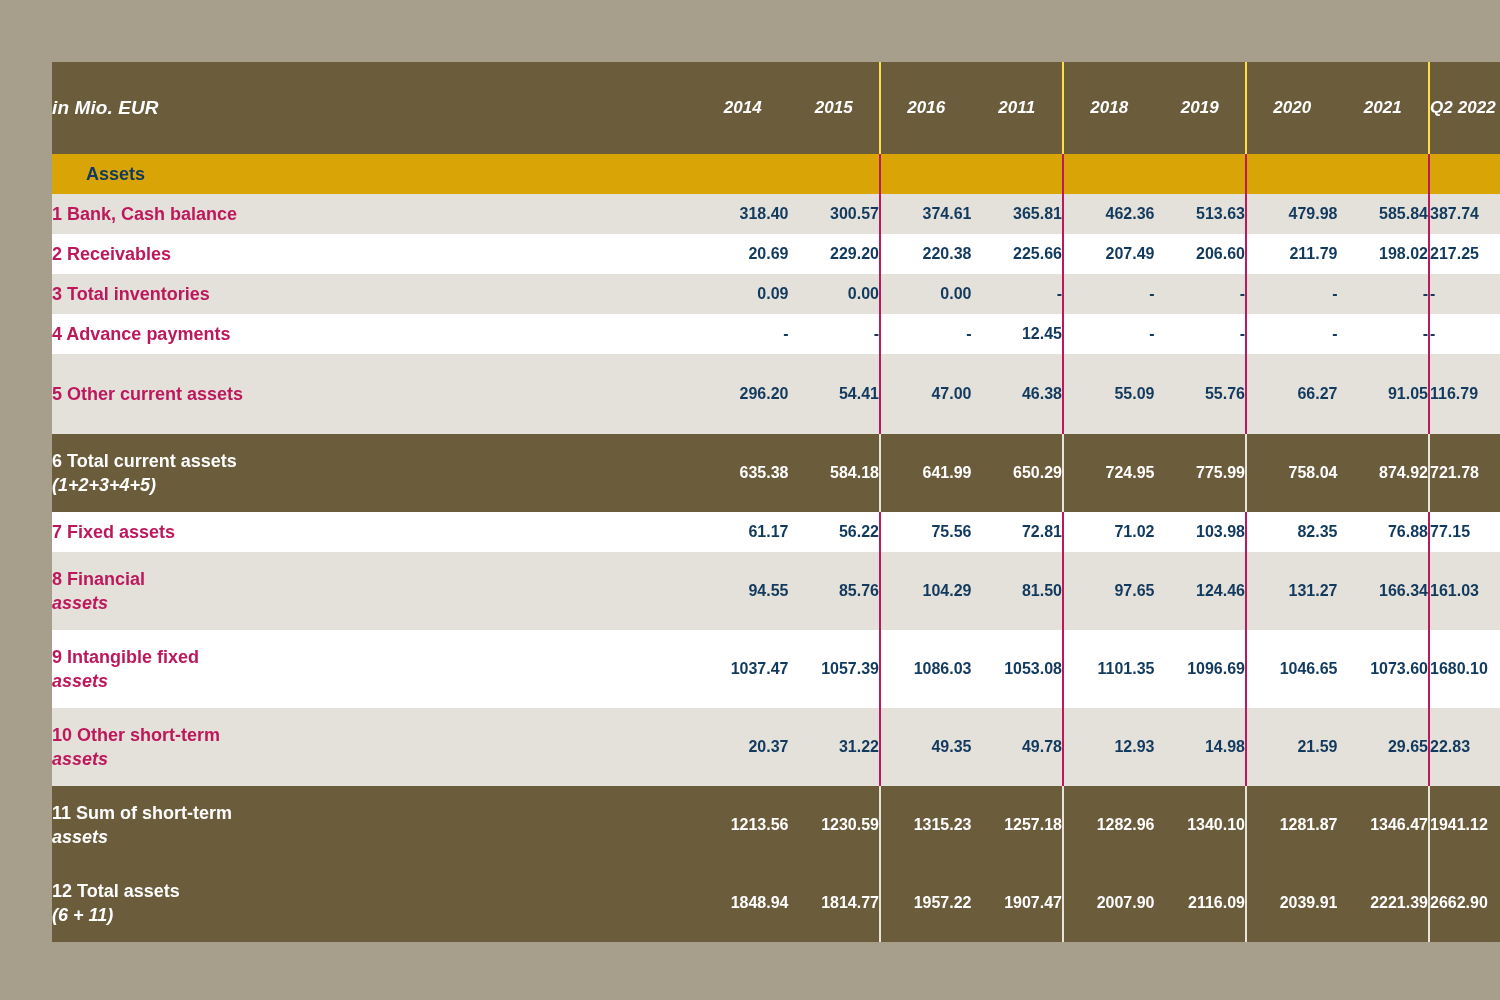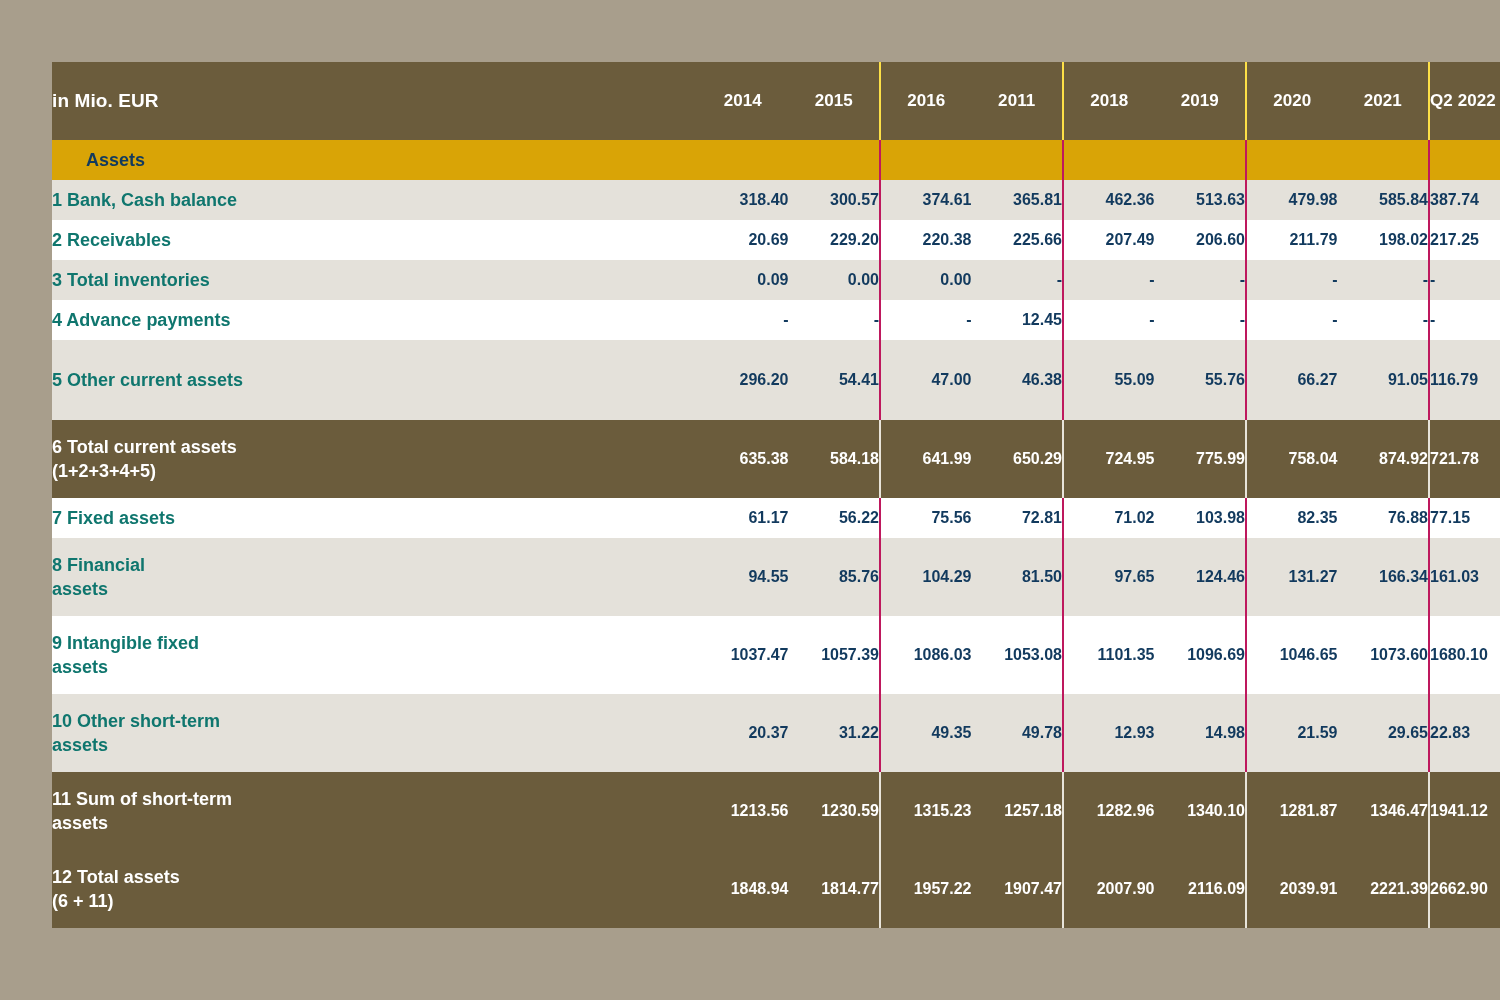--- a/index.html
+++ b/index.html
@@ -39,23 +39,24 @@
 
   
   col.c-label { width: 645px; }
   col.c-num   { width: 91.5px; }
   col.c-last  { width: 150px; }
 
   
   thead th {
     background: #6b5c3c;
     color: #ffffff;
-    height: 78px;
+    height: 92px;
     font-size: 17px;
     letter-spacing: 0.1px;
+    font-style: italic;
   }
   th.label-head {
     text-align: left;
     padding-left: 34px;
     font-size: 19px;
   }
   th.num-head {
     padding-right: 22px;
   }
   th.last-head {
@@ -78,21 +79,21 @@
   tr.section-row td.label-cell {
     text-align: left;
     padding-left: 34px;
     font-size: 18px;
   }
 
   
   td.label-cell {
     text-align: left;
     padding-left: 30px;
-    color: #0f766e;
+    color: #be185d;
     font-size: 18px;
     line-height: 1.34;
   }
   td.num-cell {
     text-align: right;
     padding-right: 22px;
     color: #123a5e;
     font-size: 16px;
     white-space: nowrap;
   }
@@ -113,21 +114,21 @@
   }
   tr.tone-dark td.label-cell,
   tr.tone-dark td.num-cell,
   tr.tone-dark td.last-cell { color: #ffffff; }
   tr.tone-dark td.grp-start { border-left: 2px solid #e8e4da; margin-top: 20px; }
 
   tr.h-normal td { height: 40px; }
   tr.h-tall   td { height: 80px; }
   tr.h-xtall  td { height: 78px; }
 
-  .lbl-line2 { display: block; }
+  .lbl-line2 { display: block; font-style: italic; }
 </style>
 </head>
 <body>
 
 <div id="table-wrap">
   <table class="balance-table">
     <colgroup>
       <col class="c-label">
       <col class="c-num">
         <col class="c-num">

